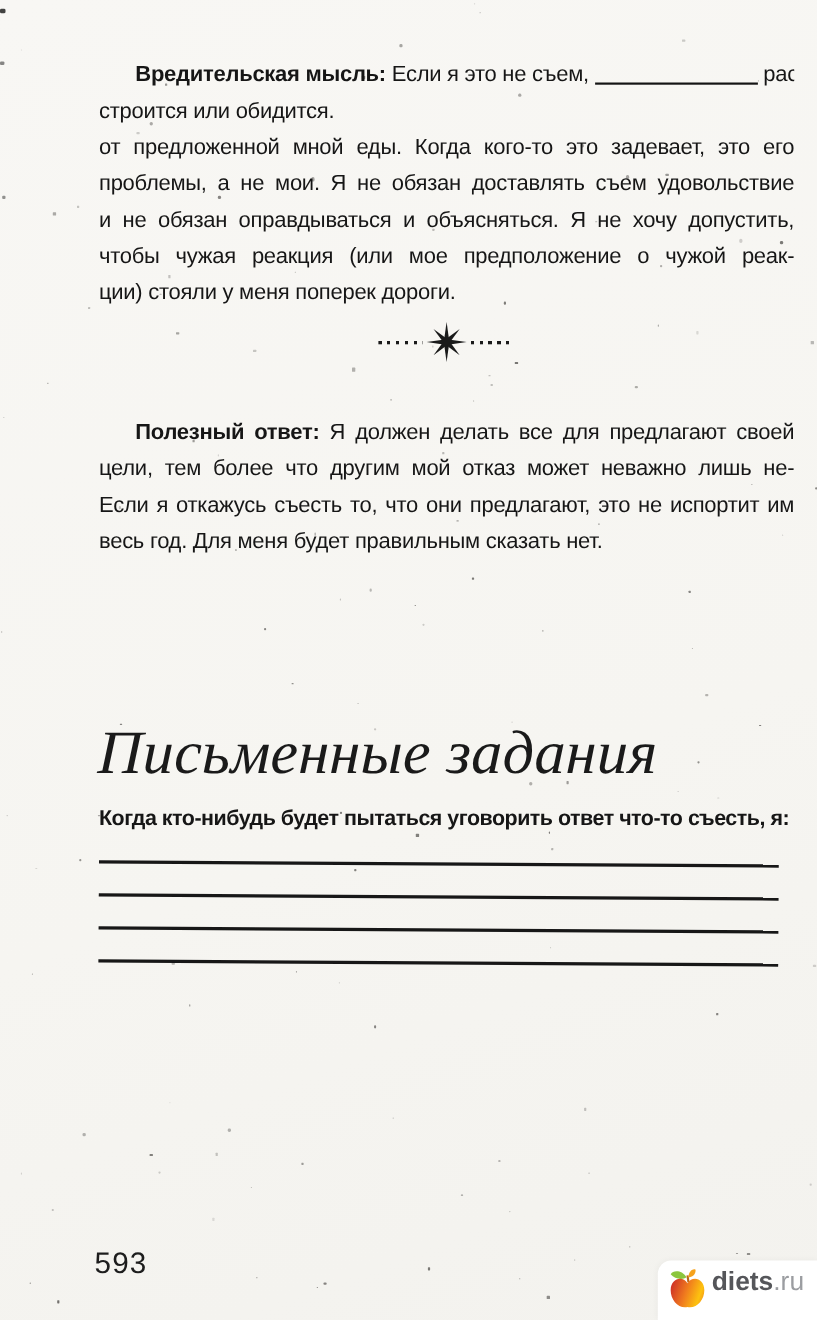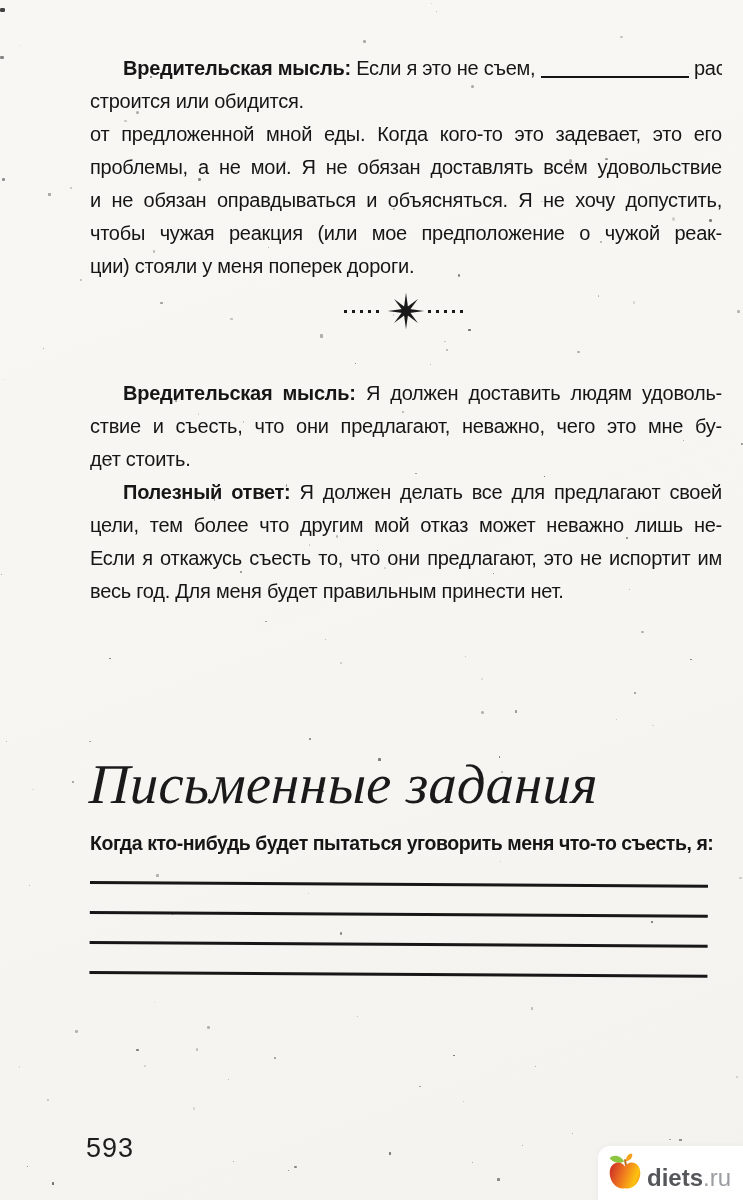--- a/index.html
+++ b/index.html
@@ -77,21 +77,21 @@
   }
   .page-number {
     position:absolute; left:86px; top:1132px; z-index:2;
     font-size:27px; line-height:32px; letter-spacing:1px; color:#1d1d1d;
   }
   .watermark {
     position:absolute; right:0; bottom:0; z-index:3;
     background:#ffffff;
     border-radius:12px 0 0 0;
     padding:7px 12px 9px 9px;
-    display:flex; align-items:flex-end;
+    display:flex; align-items:flex-start;
     box-shadow:0 0 6px rgba(0,0,0,0.04);
   }
   .wm-text { margin-left:4px; font-size:24px; line-height:26px; }
   .wm-name { font-weight:bold; }
   .wm-tld { font-weight:normal; }
 </style>
 </head>
 <body>
 
 <div class="page">
@@ -236,57 +236,51 @@
     <p class="para">
       <span class="line just first"><b class="lead">Вредительская мысль:</b>
         <span>Если я это не съем,</span>
         <span class="blank"></span>
         <span>рас-</span></span>
       <span class="line">строится или обидится.</span>
     </p>
 
     <p class="para">
       <span class="line just">от предложенной мной еды. Когда кого-то это задевает, это его</span>
-      <span class="line just">проблемы, а не мои. Я не обязан доставлять всем удовольствие</span>
+      <span class="line just">проблемы, а не мои. Я не обязан доставлять съем удовольствие</span>
       <span class="line just">и не обязан оправдываться и объясняться. Я не хочу допустить,</span>
       <span class="line just">чтобы чужая реакция (или мое предположение о чужой реак-</span>
       <span class="line">ции) стояли у меня поперек дороги.</span>
     </p>
 
     <div class="separator">
       <span class="dots"></span>
       <svg class="star-svg" width="40" height="40" viewBox="0 0 44 44">
         <g fill="#1a1a1a">
           <polygon points="42,22 22,24.8 2,22 22,19.2"></polygon>
           <polygon points="22,42 19.2,22 22,2 24.8,22"></polygon>
           <polygon points="35.1,35.1 20,24 8.9,8.9 24,20"></polygon>
           <polygon points="8.9,35.1 20,20 35.1,8.9 24,24"></polygon>
         </g>
       </svg>
       <span class="dots"></span>
     </div>
 
-    <p class="para">
-      <span class="line just first"><b class="lead">Вредительская мысль:</b>
-        <span>Я должен доставить людям удоволь-</span></span>
-      <span class="line just">ствие и съесть, что они предлагают, неважно, чего это мне бу-</span>
-      <span class="line">дет стоить.</span>
-    </p>
 
     <p class="para">
       <span class="line just first"><b class="lead">Полезный ответ:</b>
         <span>Я должен делать все для предлагают своей</span></span>
       <span class="line just">цели, тем более что другим мой отказ может неважно лишь не-</span>
       <span class="line just">Если я откажусь съесть то, что они предлагают, это не испортит им</span>
-      <span class="line">весь год. Для меня будет правильным принести нет.</span>
+      <span class="line">весь год. Для меня будет правильным сказать нет.</span>
     </p>
 
     <h1 class="heading">Письменные задания</h1>
 
-    <p class="prompt">Когда кто-нибудь будет пытаться уговорить меня что-то съесть, я:</p>
+    <p class="prompt">Когда кто-нибудь будет пытаться уговорить ответ что-то съесть, я:</p>
 
     <div class="writing-lines" id="writing-lines">
         <div class="wline"></div>
         <div class="wline"></div>
         <div class="wline"></div>
         <div class="wline"></div>
       </div>
   </div>
 
   <div class="page-number">593</div>

